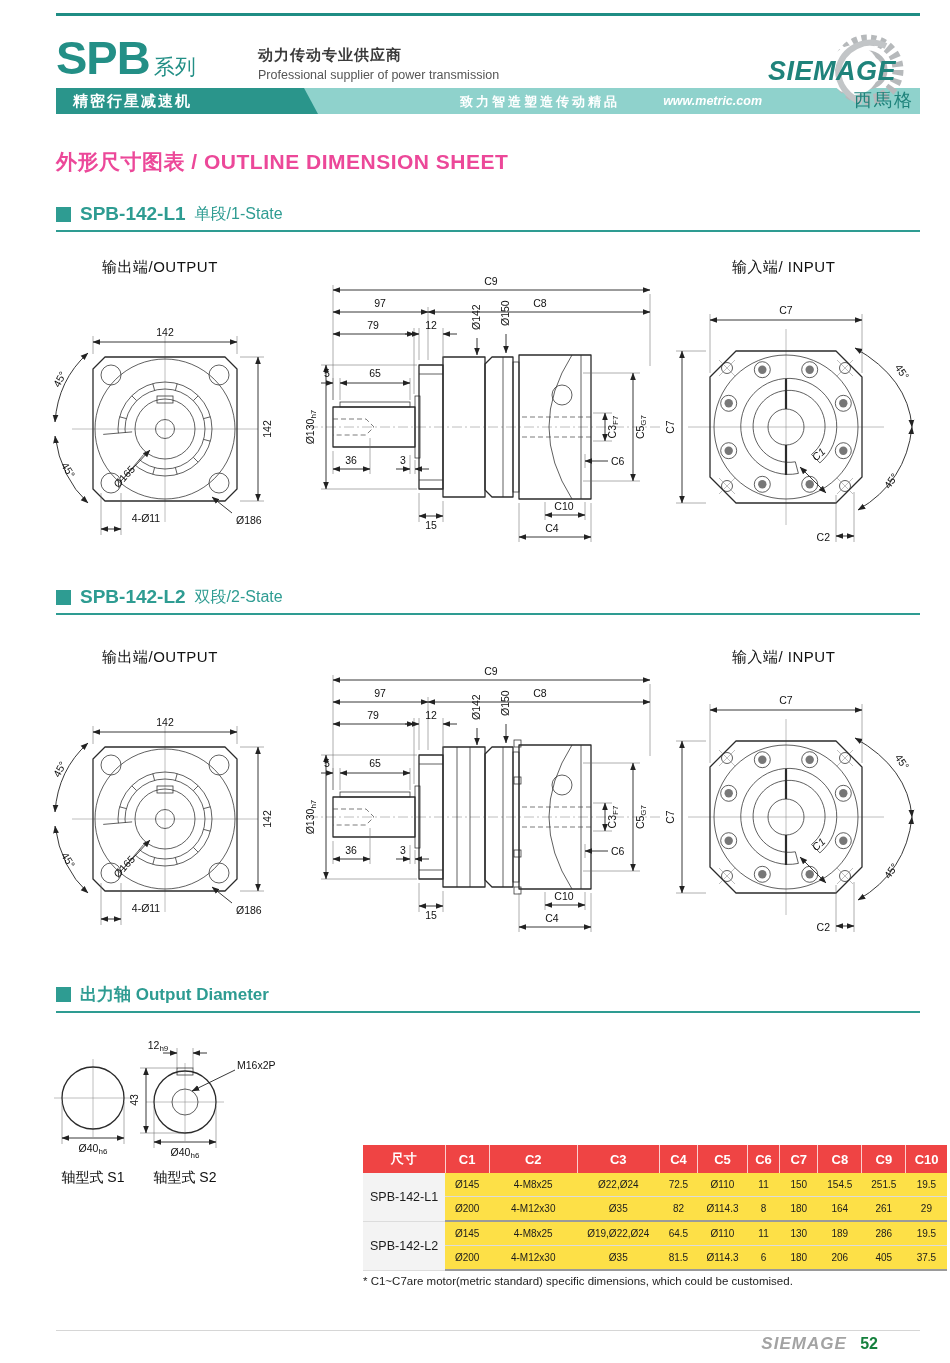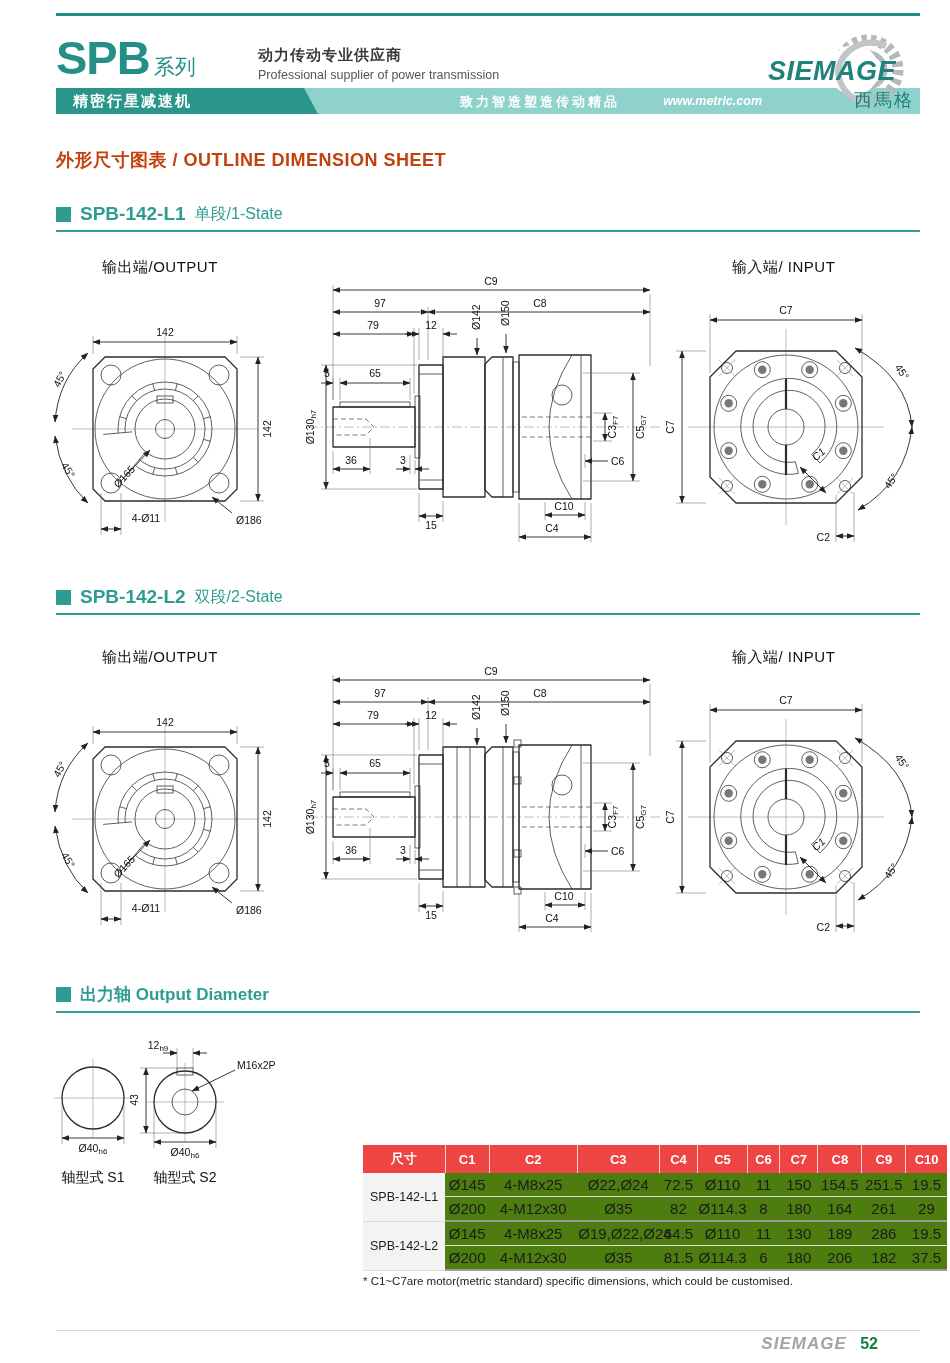--- a/index.html
+++ b/index.html
@@ -16,21 +16,21 @@
   .banner{left:56px;right:30px;top:88px;height:26px;background:#8fd2cc;}
   .banner-left{position:absolute;left:0;top:0;height:26px;width:262px;background:#2a958b;
     clip-path:polygon(0 0,248px 0,262px 26px,0 26px);display:flex;align-items:center;}
   .banner-left span{color:#fff;font-weight:700;font-size:15px;letter-spacing:2px;padding-left:17px;}
   .banner-slogan{position:absolute;right:300px;top:5px;color:#fff;font-size:13px;letter-spacing:3px;font-weight:700;}
   .banner-url{position:absolute;right:158px;top:6px;color:#fff;font-size:12.5px;font-style:italic;font-weight:700;}
   .logo{left:766px;top:26px;width:170px;height:92px;}
   .logo .siemage{position:absolute;left:2px;top:30px;font-size:27px;font-weight:900;font-style:italic;color:#1f837b;letter-spacing:.5px;}
   .logo .logozh{position:absolute;left:88px;top:62px;font-size:18px;color:#1f837b;letter-spacing:2px;}
   
-  .pagetitle{left:56px;top:148px;font-size:18px;font-weight:900;color:#c2410c;letter-spacing:.5px;}
+  .pagetitle{left:56px;top:148px;font-size:21px;font-weight:900;color:#ec4899;letter-spacing:.5px;}
   .sechead{left:56px;right:30px;}
   .sechead .row{display:flex;align-items:center;gap:9px;}
   .sq{width:15px;height:15px;background:#2e9c92;}
   .model{font-size:19px;font-weight:900;color:#2e9c92;}
   .stage{font-size:16px;color:#2e9c92;}
   .sechead .rule{height:2px;background:#2e9c92;margin-top:5px;}
   .sec1{top:203px;} .sec2{top:586px;}
   .sec3{top:983px;}
   .sec3 .model3{font-size:17px;font-weight:700;color:#2e9c92;}
   
@@ -49,21 +49,21 @@
   .hole{fill:#777;stroke:none;}
   .l2only{display:none;}
   .row2 .l2only{display:block;}
   
   .shaftsvg{left:40px;top:1022px;}
   .shaft-label{font-size:14px;fill:#111;}
   .tablewrap{left:363px;top:1145px;width:584px;}
   table.dims{border-collapse:collapse;width:100%;table-layout:fixed;}
   table.dims th{background:#ef4444;color:#fff;font-size:13px;font-weight:700;height:26px;border-right:1px solid rgba(255,255,255,.75);}
   table.dims th:last-child{border-right:none;}
-  table.dims td{background:#4d7c0f;color:#1c1c1c;font-size:15px;text-align:center;height:21px;border-bottom:1px solid #dcdcdc;}
+  table.dims td{background:#fde047;color:#1c1c1c;font-size:10px;text-align:center;height:21px;border-bottom:1px solid #dcdcdc;}
   table.dims td.modelcell{font-size:12.5px;background:#f3f3f3;}
   table.dims tr.groupend td{border-bottom:2px solid #9a9a9a;}
   .notes{margin-top:3px;font-size:11.5px;color:#222;line-height:1.25;}
   
   .footline{left:56px;right:30px;top:1330px;height:1px;background:#d6d6d6;}
   .footer{top:1334px;right:72px;white-space:nowrap;}
   .footer .fbrand{font-size:17px;font-weight:900;font-style:italic;color:#a3a3a3;letter-spacing:1px;}
   .footer .fpage{font-size:16px;font-weight:900;color:#15803d;margin-left:9px;}
 </style>
 </head>
@@ -793,21 +793,21 @@
           </tr>
           <tr class="groupend">
             <td>Ø200</td>
             <td>4-M12x30</td>
             <td>Ø35</td>
             <td>81.5</td>
             <td>Ø114.3</td>
             <td>6</td>
             <td>180</td>
             <td>206</td>
-            <td>182</td>
+            <td>405</td>
             <td>37.5</td>
           </tr>
         </tbody>
     </table>
     <div class="notes">
       <div>* C1~C7are motor(metric standard)  specific dimensions, which could be customised.</div>
     </div>
   </div>
 
   <div class="abs footline"></div>

